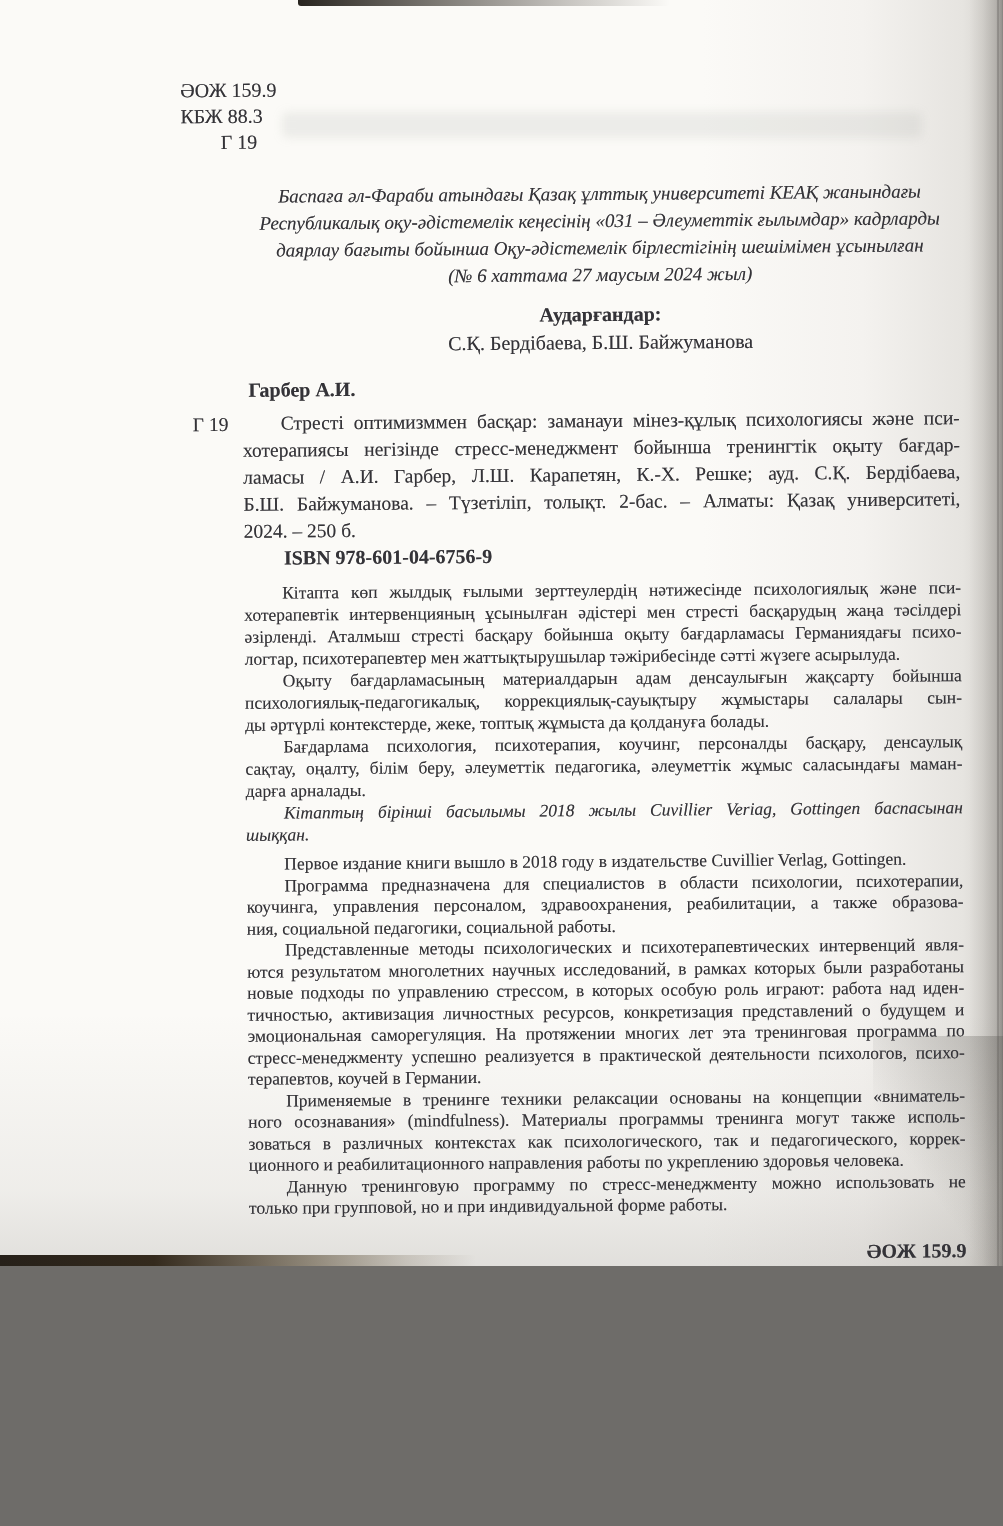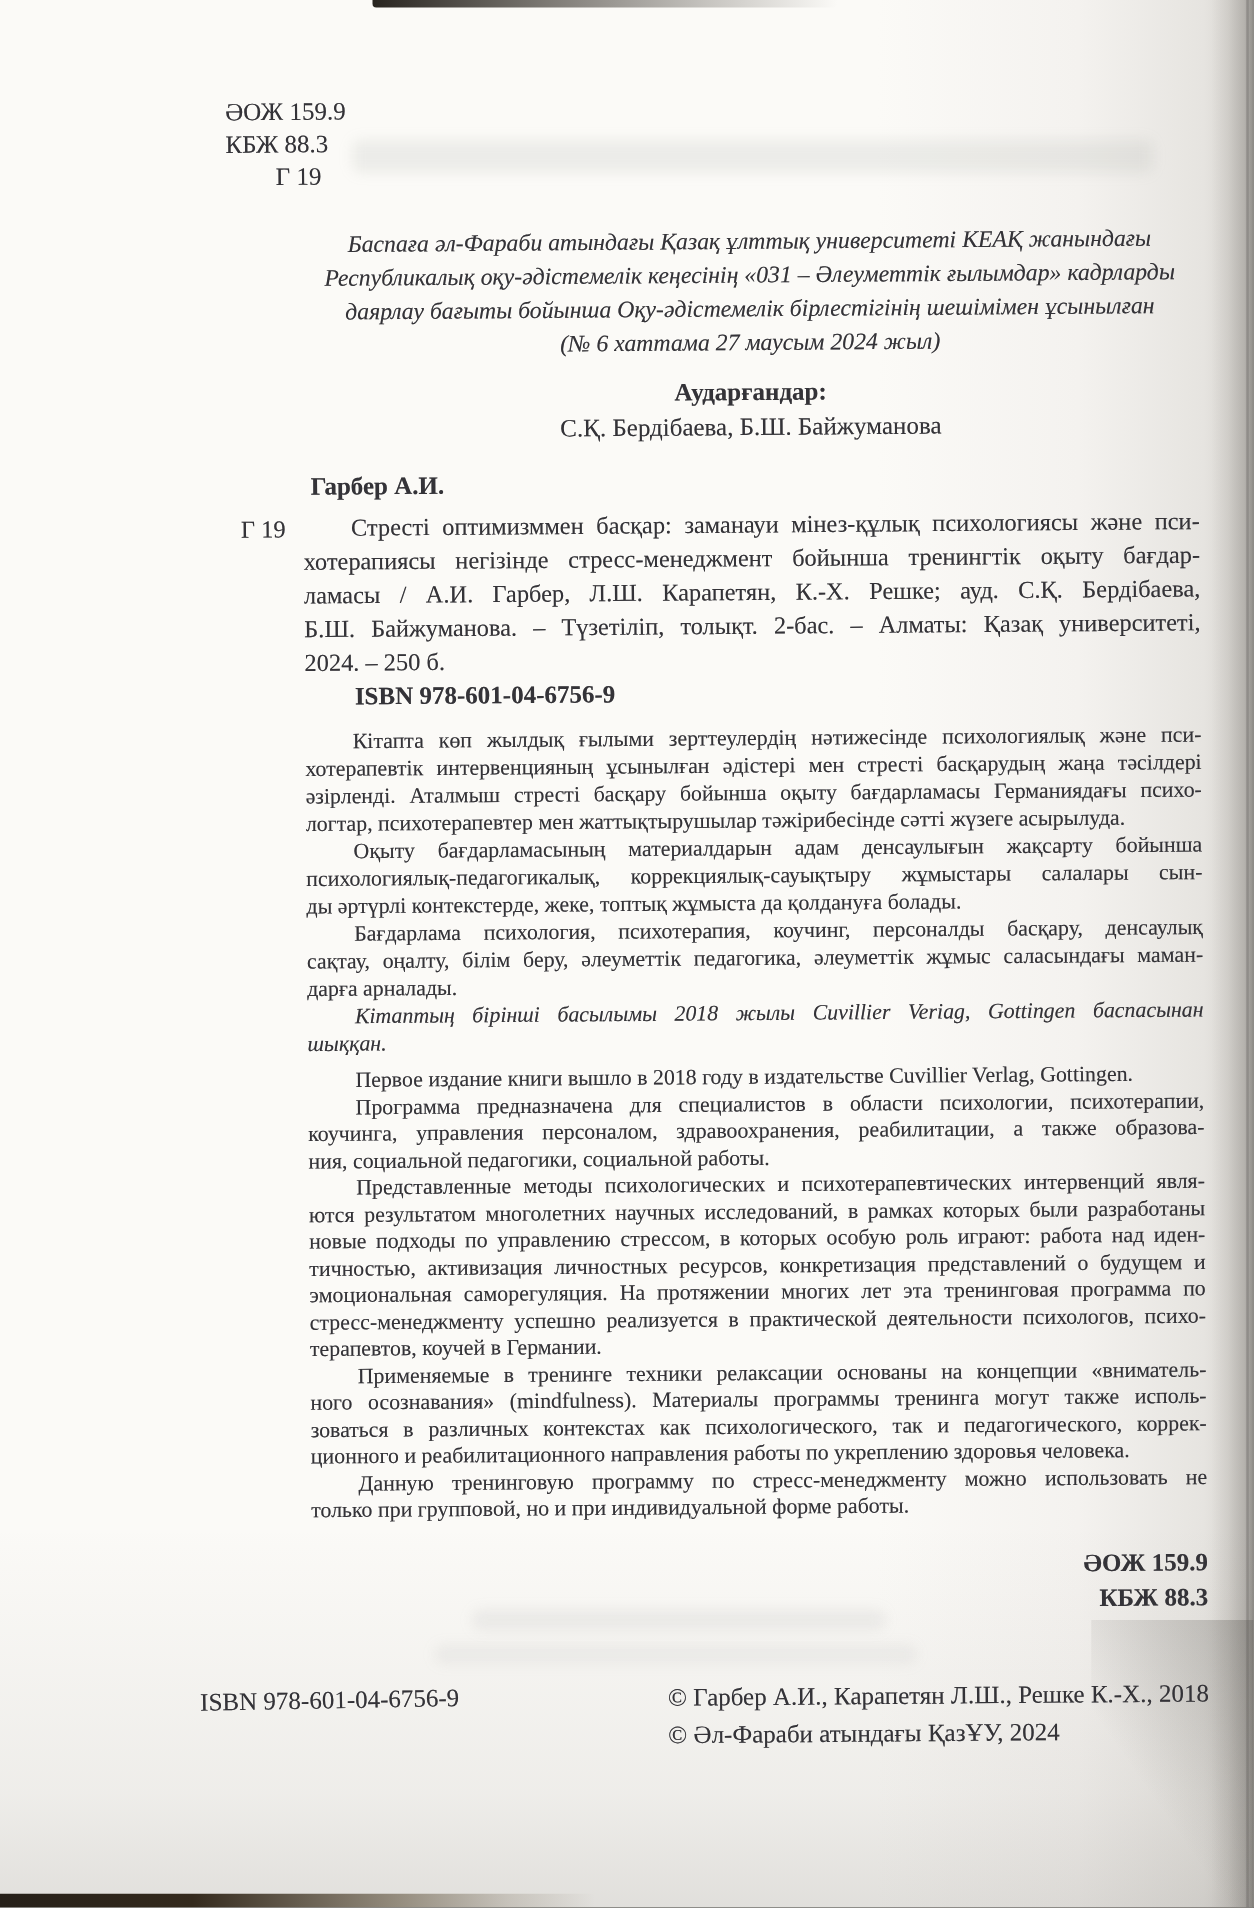--- a/index.html
+++ b/index.html
@@ -1,18 +1,18 @@
 <!DOCTYPE html>
 <html><head>
 <meta charset="utf-8">
 <style>
   html,body{margin:0;padding:0;background:#6e6c69;}
   .page{
     position:relative;
-    width:1003px;height:1526px;
+    width:1003px;height:1266px;
     overflow:hidden;
     background:
       linear-gradient(to bottom, rgba(0,0,0,0) 80%, rgba(90,85,78,0.08) 94%, rgba(75,70,63,0.15) 100%),
       linear-gradient(to right, #fbfaf7 0%, #fbfaf7 70%, #f4f2ef 86%, #e6e4e0 96%, #cfccc7 100%);
     font-family:"Liberation Serif","DejaVu Serif",serif;
     color:#343338;
   }
   .content{
     position:absolute;left:245px;top:0;width:717px;
     transform:rotate(-0.45deg);

